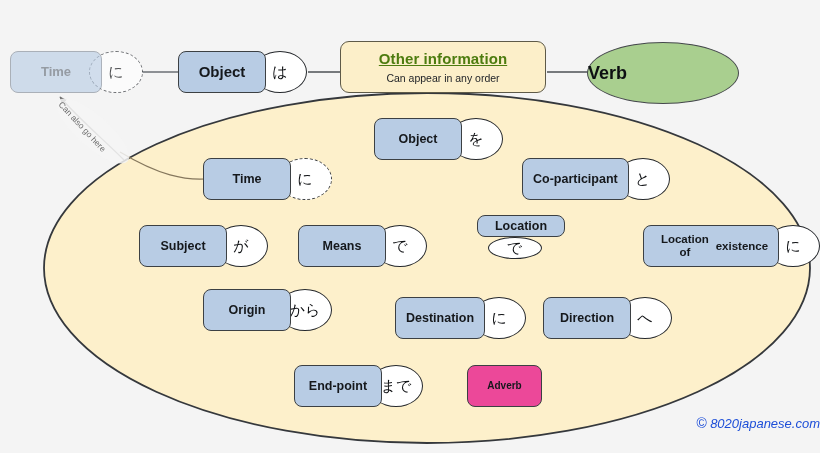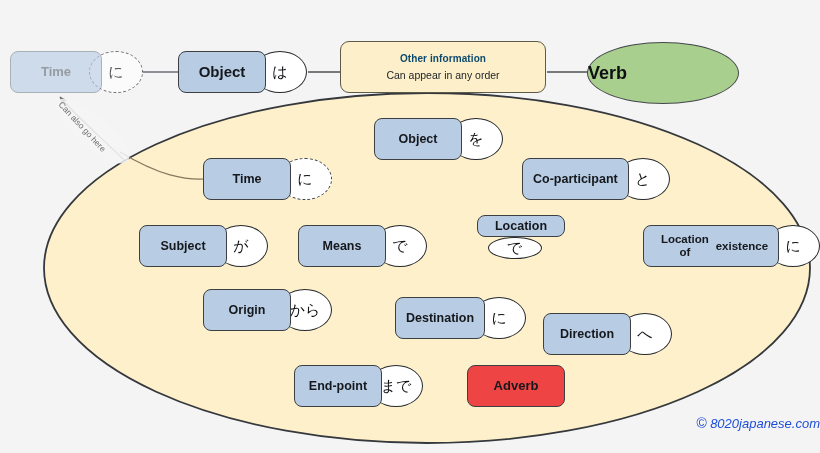--- a/index.html
+++ b/index.html
@@ -97,24 +97,25 @@
     background: #fcefc9;
     border: 1.6px solid #5e5a48;
     border-radius: 9px;
     width: 206px;
     height: 52px;
     flex-direction: column;
     justify-content: center;
     padding: 0;
   }
   .other-title {
-    font-size: 10px;
+    font-size: 15px;
     font-weight: bold;
-    color: #0c4a6e;
+    color: #4d7c0f;
     letter-spacing: 0.1px;
+    text-decoration: underline;
   }
   .other-sub {
     font-size: 10.5px;
     font-weight: normal;
     color: #1c1f24;
     margin-top: 4px;
   }
   .verb-ellipse {
     position: absolute;
     z-index: 3;
@@ -123,25 +124,25 @@
     border-radius: 50%;
     background: #a9cf8f;
     border: 1.6px solid #45484c;
     display: flex;
     align-items: center;
     font-size: 18px;
     font-weight: bold;
     color: #0d0f12;
   }
   .box.adverb {
-    background: #ef4444;
+    background: #ec4899;
     border: 1.6px solid #3c4043;
-    width: 98px;
+    width: 75px;
     height: 42px;
-    font-size: 13px;
+    font-size: 10px;
   }
   .box.two-line {
     font-size: 11.5px;
     line-height: 1.12;
     min-width: 84px;
   }
 
   
   #copyright {
     position: absolute;
@@ -258,21 +259,21 @@
   <div class="node" style="left:203px; top:288px;">
     <div class="box wide">Origin</div>
     <div class="particle">から</div>
   </div>
 
   <div class="node" style="left:375px; top:296px;padding-left:20px;">
     <div class="box">Destination</div>
     <div class="particle">に</div>
   </div>
 
-  <div class="node" style="left:543px; top:312px;align-items:center;">
+  <div class="node" style="left:543px; top:296px;align-items:center;">
     <div class="box wide">Direction</div>
     <div class="particle">へ</div>
   </div>
 
   <div class="node" style="left:294px; top:364px;">
     <div class="box wide">End-point</div>
     <div class="particle">まで</div>
   </div>
 
   <div class="node" style="left:467px; top:364px;">

